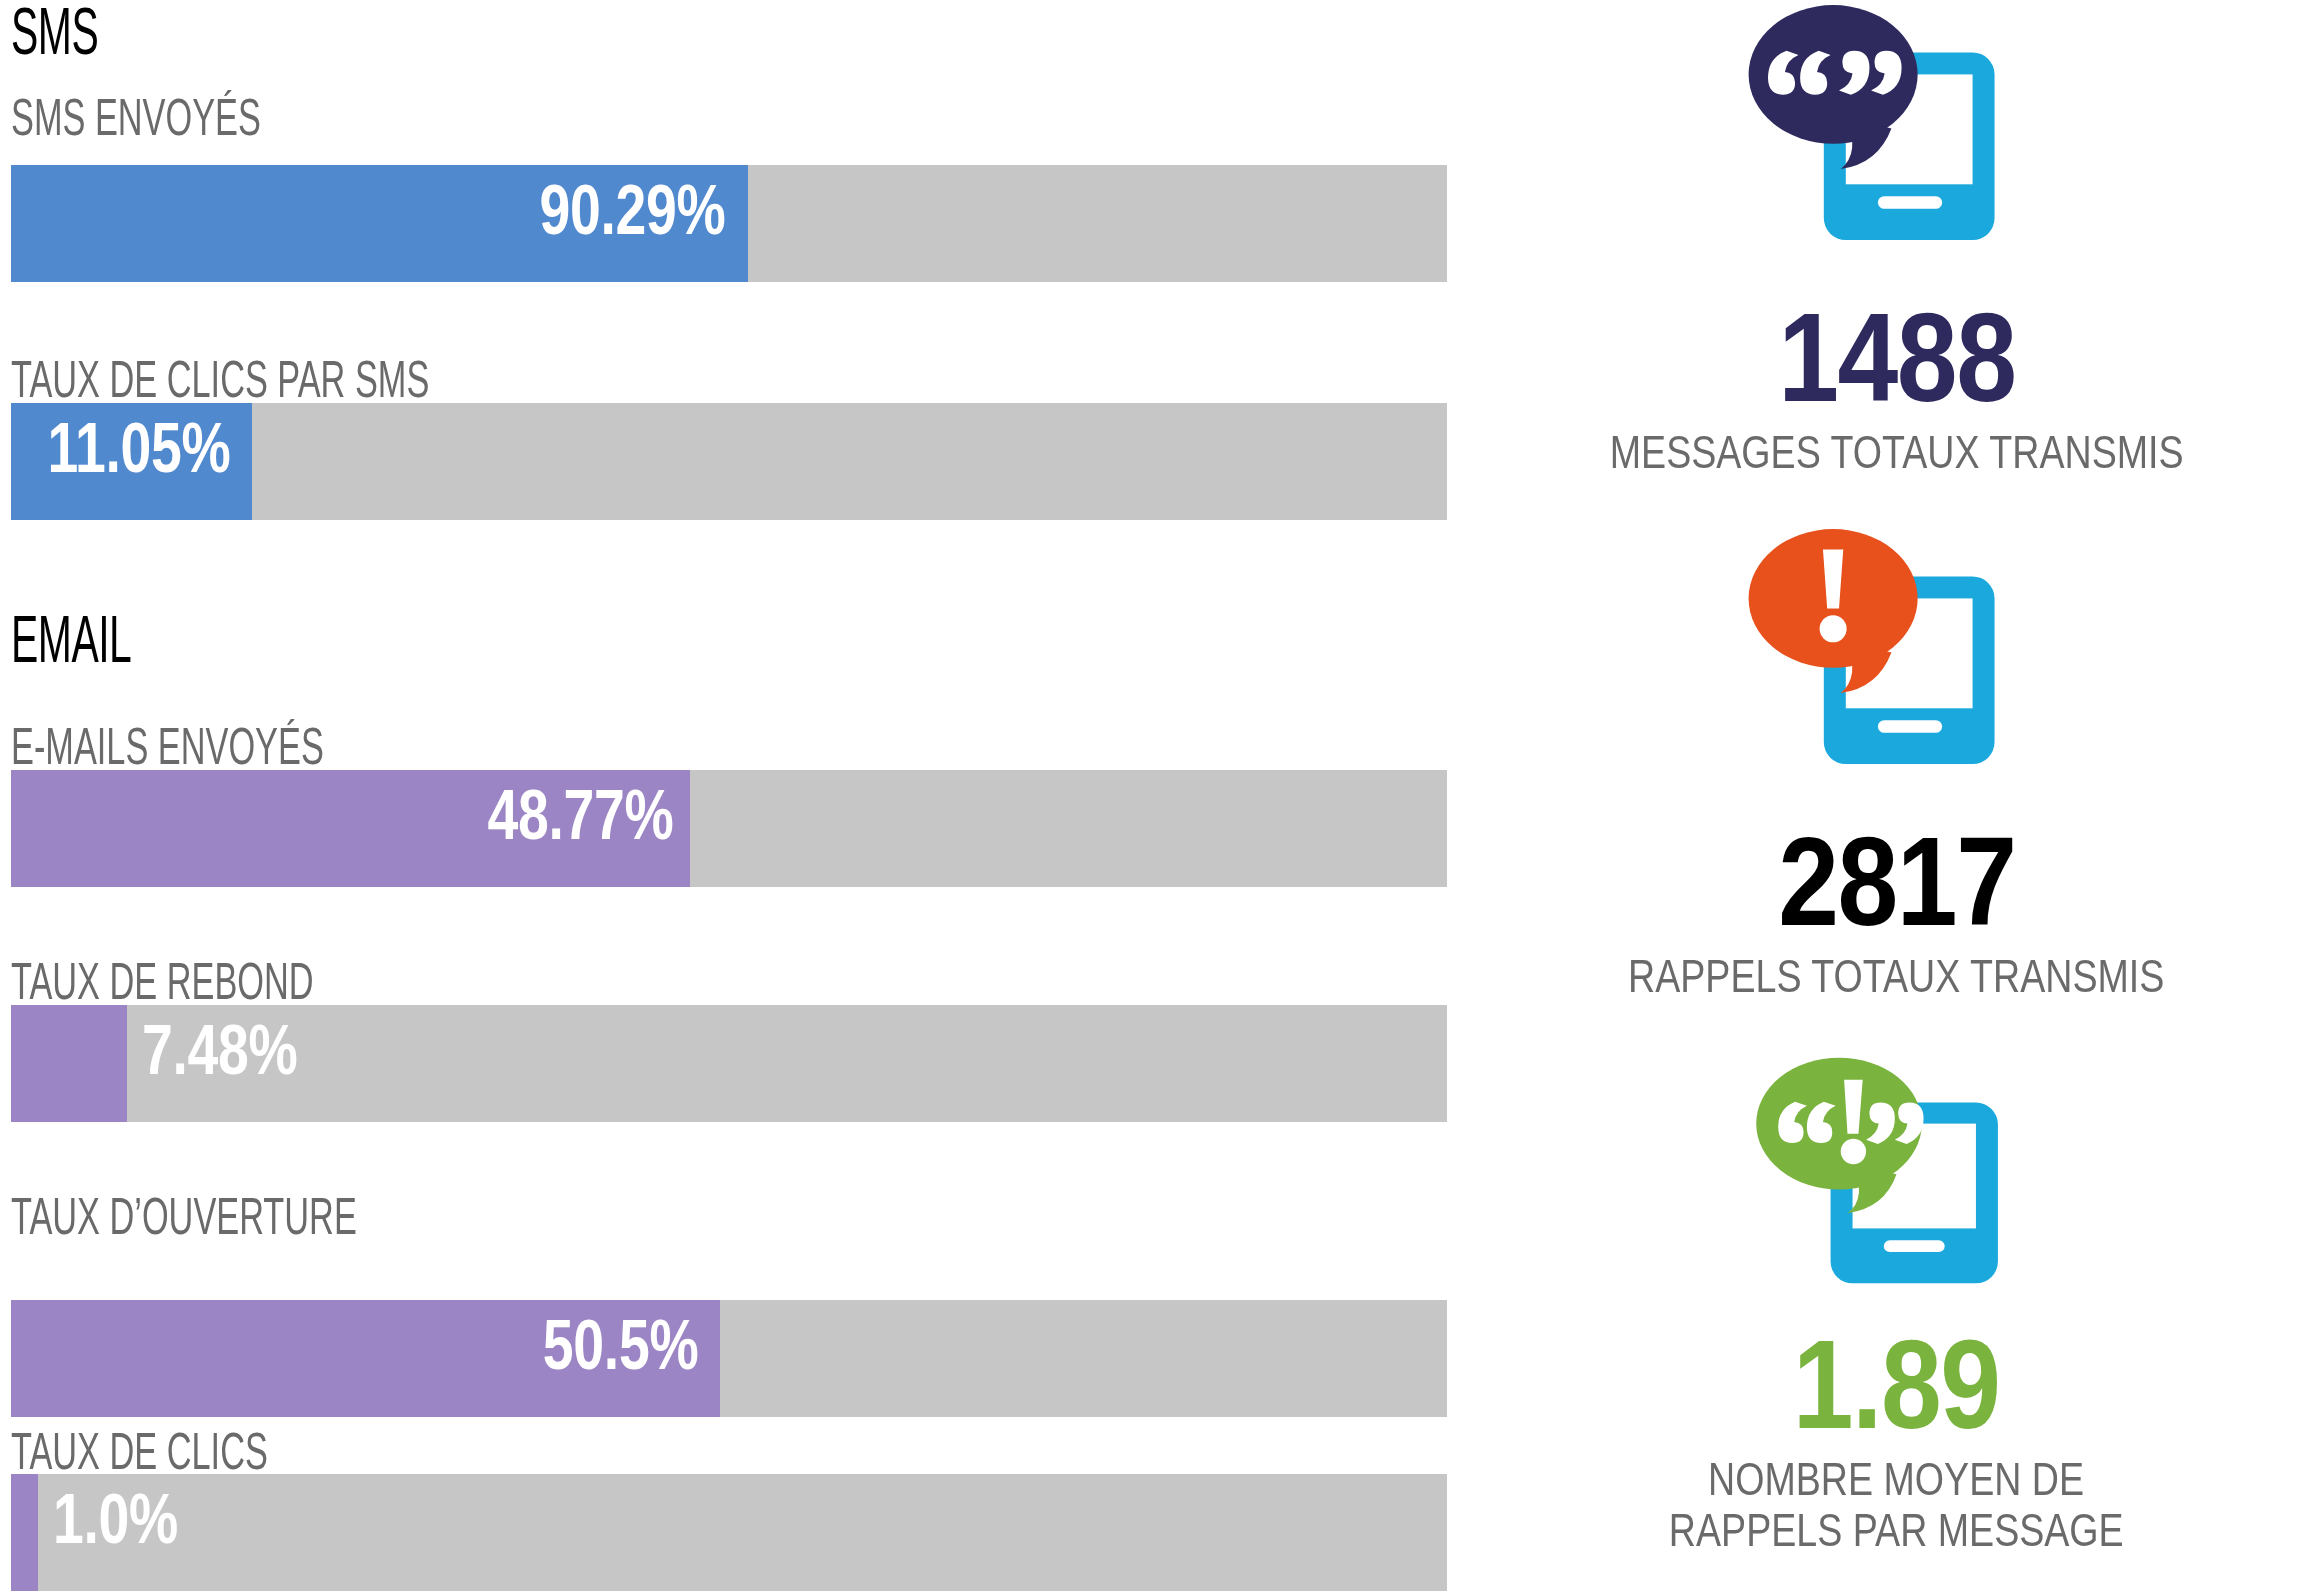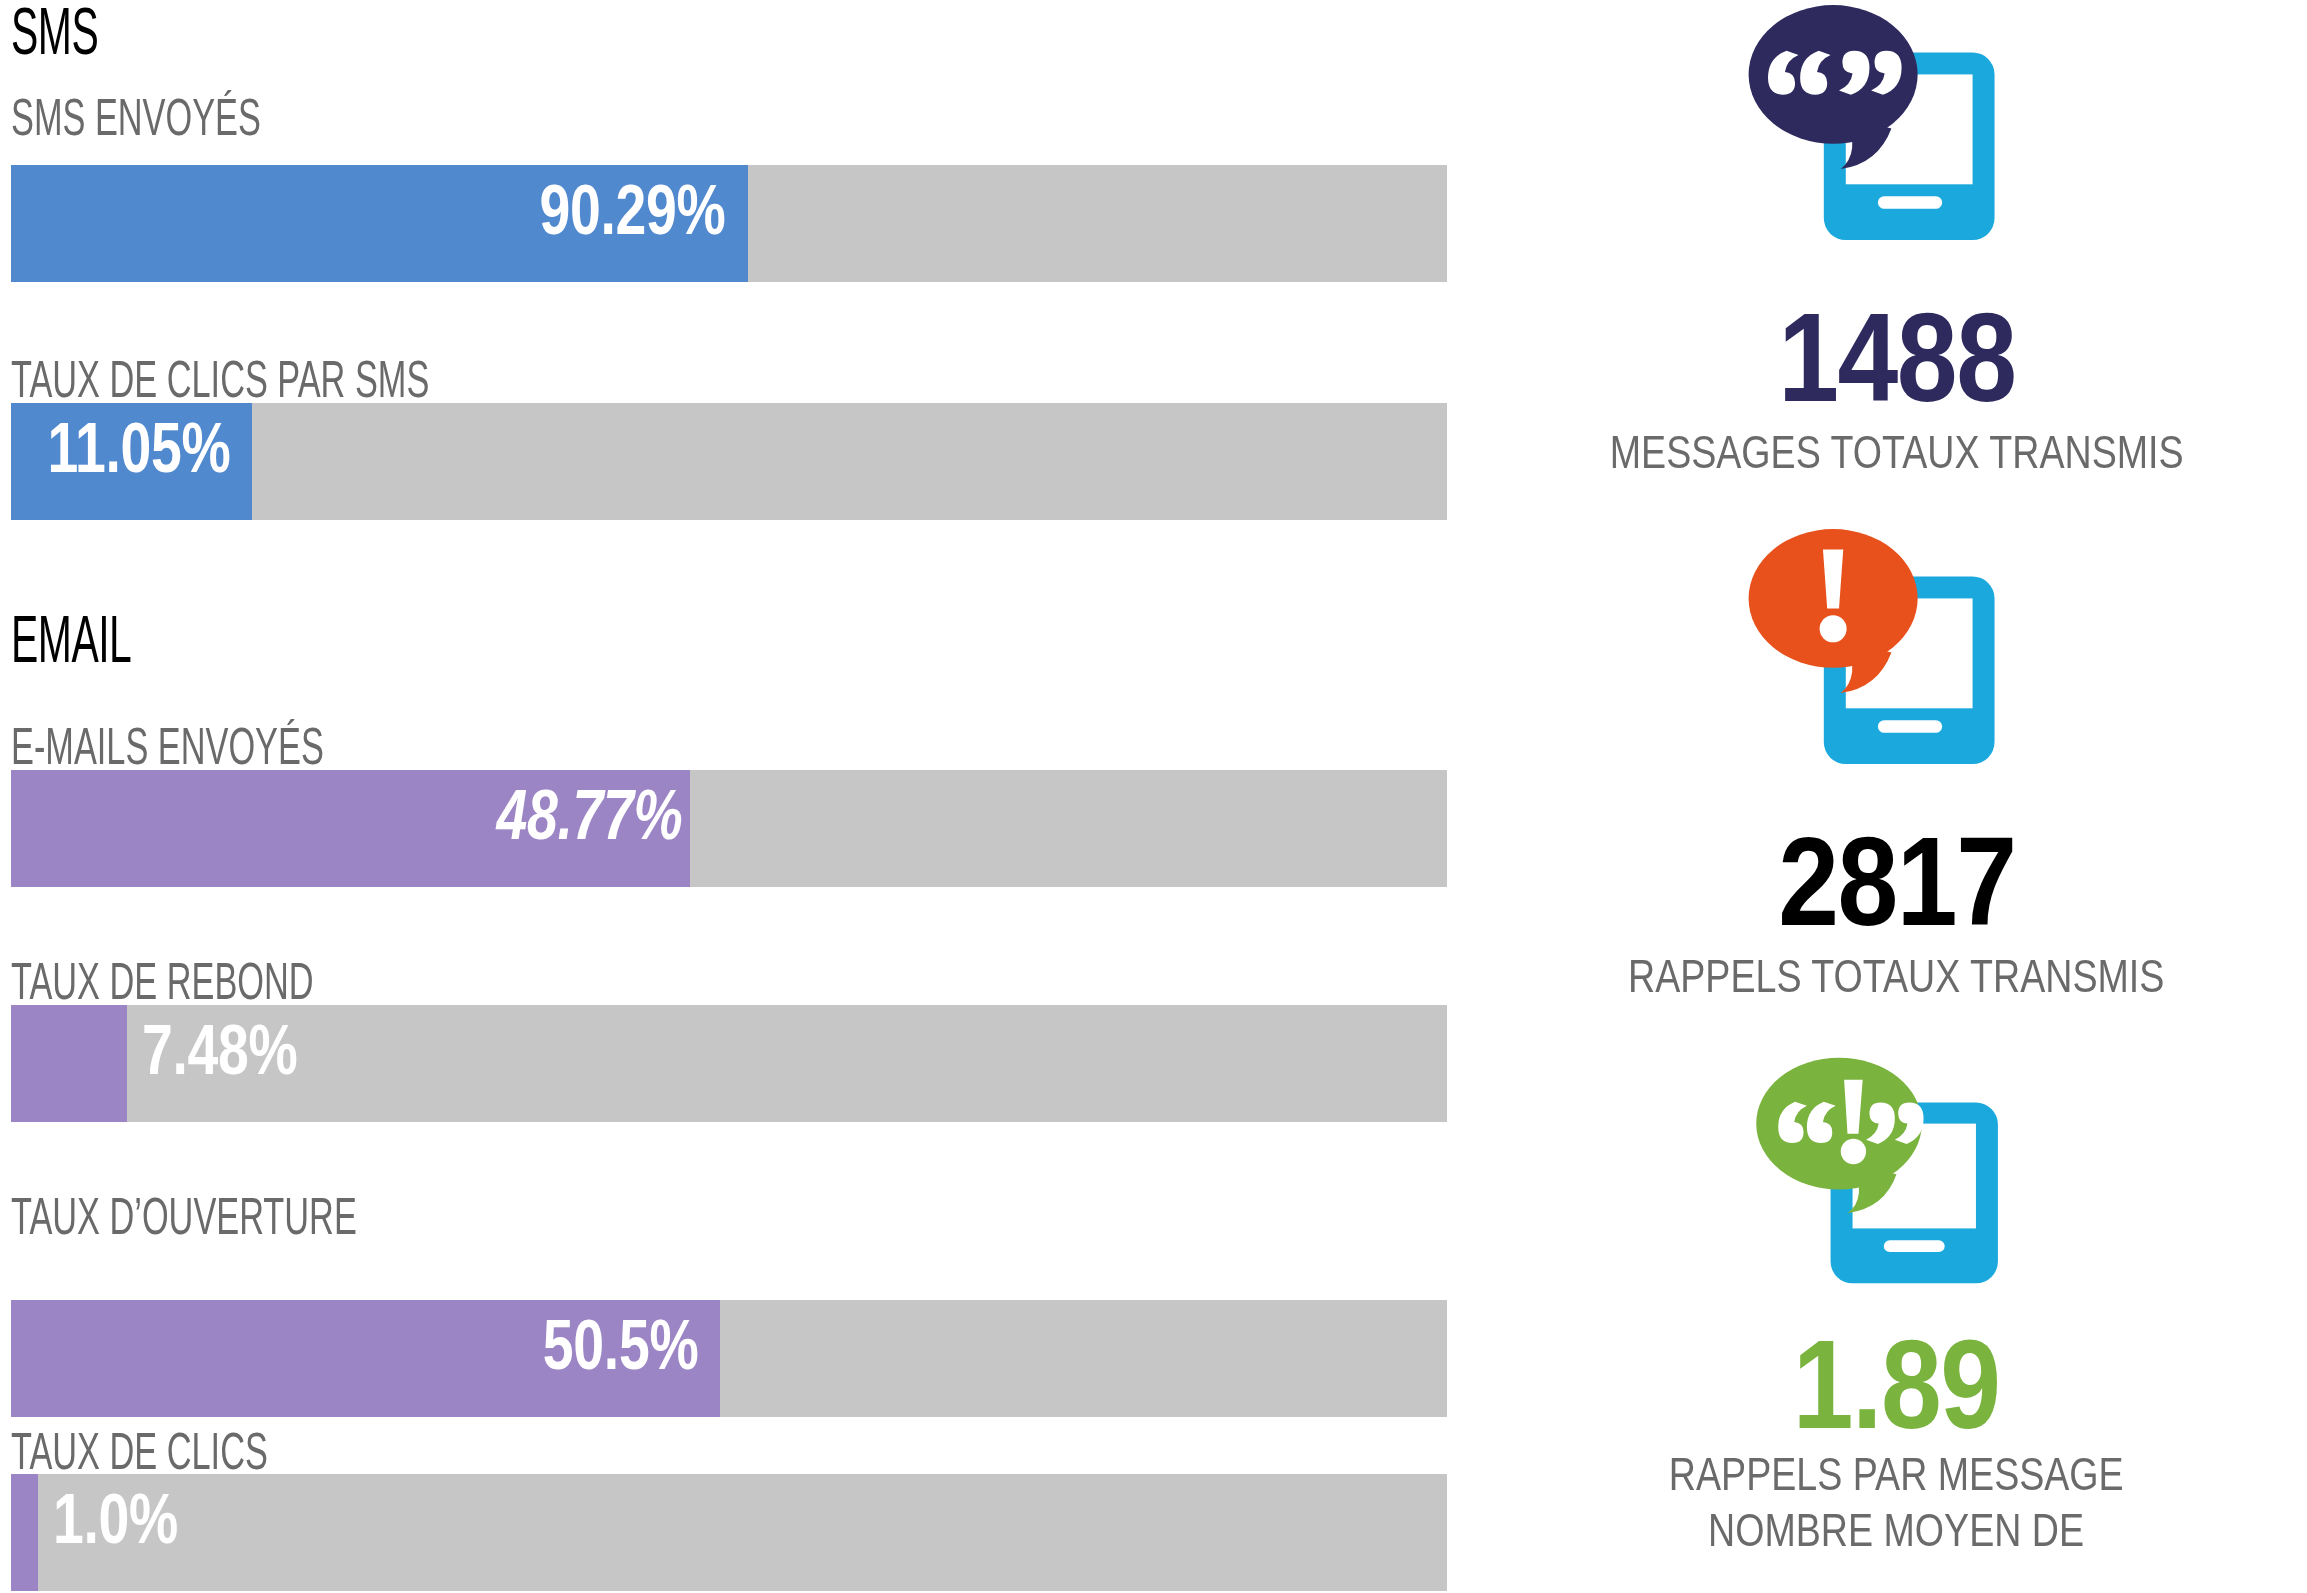--- a/index.html
+++ b/index.html
@@ -126,21 +126,21 @@
       <div class="bar-value" style="right:83.2%;padding-right:22px;">
         <span class="bar-value-inner">11.05%</span>
       </div>
     </div>
 
     <div class="section-heading" style="top:606px;">EMAIL</div>
 
     <div class="metric-label" style="top:720px;">E-MAILS ENVOYÉS</div>
     <div class="bar-track" style="top:770px;">
       <div class="bar-fill" style="width:47.3%;background:#9b85c4;"></div>
-      <div class="bar-value" style="right:52.7%;padding-right:8px;font-style:italic;">
+      <div class="bar-value" style="right:52.7%;padding-right:17px;">
         <span class="bar-value-inner">48.77%</span>
       </div>
     </div>
 
     <div class="metric-label" style="top:955px;">TAUX DE REBOND</div>
     <div class="bar-track" style="top:1005px;">
       <div class="bar-fill" style="width:8.1%;background:#9b85c4;"></div>
       <div class="bar-value outside" style="left:8.1%;padding-left:15px;">
         <span class="bar-value-inner">7.48%</span>
       </div>
@@ -226,23 +226,23 @@
           <path d="M148 28 h22 l-5 64 h-13 z" fill="#ffffff"></path>
           <circle cx="159" cy="113" r="15" fill="#ffffff"></circle>
 
           <path d="M188 104 q20 -8 20 -30 q0 -19 -17 -19 q-13 0 -13 13 q0 11 11 12 q-2 13 -15 19 z" fill="#ffffff"></path>
           <path d="M222 104 q20 -8 20 -30 q0 -19 -17 -19 q-13 0 -13 13 q0 11 11 12 q-2 13 -15 19 z" fill="#ffffff"></path>
         </svg>
       </div>
       <div class="stat-number" style="color:#7ab33e;">
         <span>1.89</span>
       </div>
+      <div class="stat-caption">
+        <span>NOMBRE MOYEN DE</span>
+      </div>
       <div class="stat-caption" style="margin-top:0;">
         <span>RAPPELS PAR MESSAGE</span>
       </div>
-      <div class="stat-caption">
-        <span>NOMBRE MOYEN DE</span>
-      </div>
     </div>
 
   </div>
 </div>
 
 
 </body></html>

